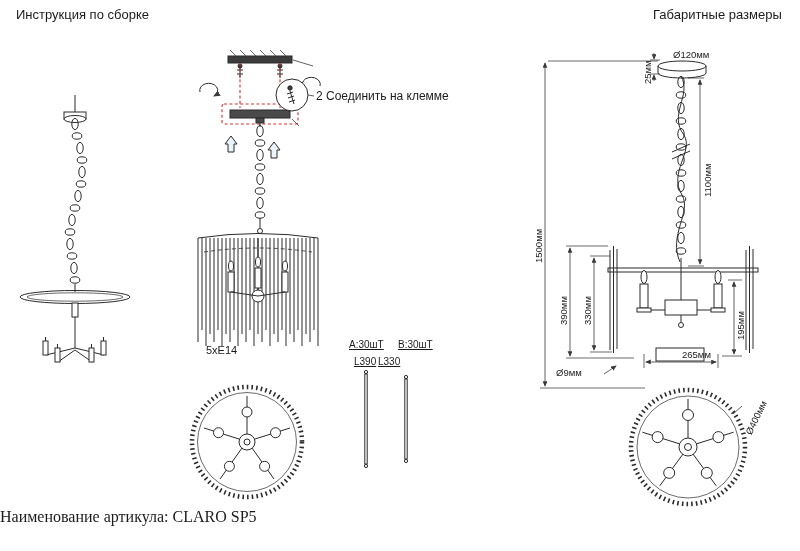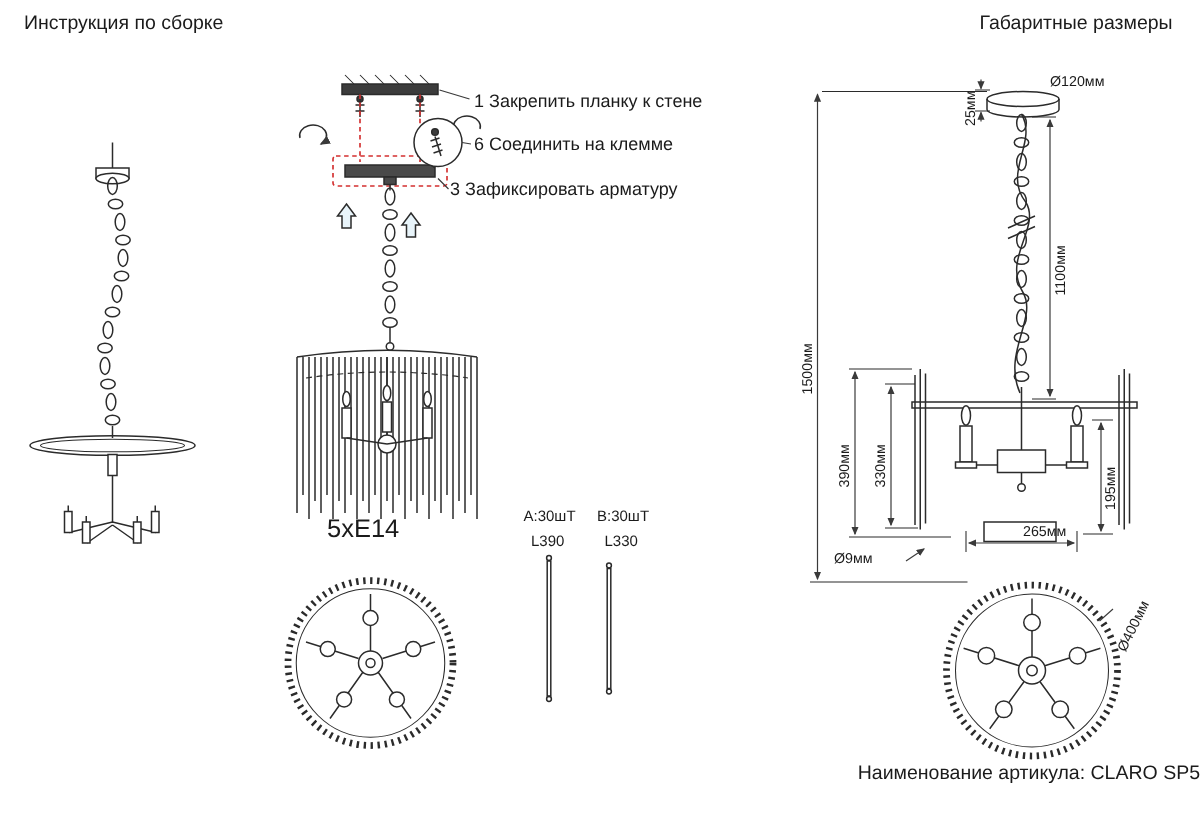--- a/index.html
+++ b/index.html
@@ -1,23 +1,23 @@
 <!DOCTYPE html>
 <html><head>
 <meta charset="utf-8">
 <style>
   html,body{margin:0;padding:0;background:#fff;}
   body{width:800px;height:551px;overflow:hidden;font-family:"Liberation Sans",sans-serif;color:#1b1b1b;}
   .page{position:relative;width:800px;height:551px;background:#ffffff;}
   svg{position:absolute;left:0;top:0;}
   .lbl{position:absolute;white-space:nowrap;line-height:1.1;font-size:12px;color:#1b1b1b;}
   .title{font-size:13px;}
-  .footer{font-size:13px;left:0;right:0;text-align:right;}
-  .sm{font-size:10px;}
-  .md{font-size:17px;margin-left:12px;}
+  .footer{font-size:16px;left:0;right:0;text-align:left;font-family:Liberation Serif, serif;}
+  .sm{font-size:10px;text-decoration:underline;}
+  .md{font-size:11px;}
   .d9{font-size:9.5px;}
   .rot{transform:rotate(-90deg);transform-origin:0 0;}
   .rot64{transform:rotate(-64deg);transform-origin:0 0;}
   
   .s{stroke:#2b2b2b;fill:none;stroke-width:1;}
   .sw{stroke:#2b2b2b;fill:#fff;stroke-width:1;}
   .dk{fill:#3c3c3c;stroke:#2b2b2b;stroke-width:1;}
   .dk2{fill:#4a4a4a;stroke:#2b2b2b;stroke-width:1;}
   .rd{stroke:#d32f2f;stroke-width:1.1;fill:none;stroke-dasharray:3 2.4;}
   .bead{stroke:#2b2b2b;fill:none;stroke-width:4.5;stroke-dasharray:1.6 3.1;}
@@ -234,32 +234,30 @@
     <circle class="sw" cx="688" cy="447" r="9"></circle>
     <circle class="s" cx="688" cy="447" r="3.5"></circle>
     <path class="dl" d="M733,414 L742,406"></path>
   </g>
 </svg>
 
 <span class="lbl title" style="left:653px;top:8px">Габаритные размеры</span>
 <span class="lbl title" style="left:16px;top:8px">Инструкция по сборке</span>
 <span class="lbl footer" style="top:508px">Наименование артикула: CLARO SP5</span>
 
-<span class="lbl" style="left:316px;top:61px">1 Закрепить планку к стене</span>
-<span class="lbl" style="left:316px;top:90px">6 Соединить на клемме</span>
-<span class="lbl" style="left:300px;top:120px">3 Зафиксировать арматуру</span>
+<span class="lbl" style="left:316px;top:90px">2 Соединить на клемме</span>
 
 <span class="lbl md" style="left:206px;top:344px">5хЕ14</span>
 <span class="lbl sm" style="left:349px;top:339px">А:30шТ</span>
 <span class="lbl sm" style="left:398px;top:339px">В:30шТ</span>
 <span class="lbl sm" style="left:354px;top:356px">L390</span>
-<span class="lbl sm" style="left:403px;top:356px">L330</span>
+<span class="lbl sm" style="left:378px;top:356px">L330</span>
 
 <span class="lbl d9 rot" style="left:643px;top:84px">25мм</span>
-<span class="lbl d9" style="left:700px;top:50px">Ø120мм</span>
+<span class="lbl d9" style="left:673px;top:50px">Ø120мм</span>
 <span class="lbl d9 rot" style="left:703px;top:197px">1100мм</span>
 <span class="lbl d9 rot" style="left:534px;top:263px">1500мм</span>
 <span class="lbl d9 rot" style="left:559px;top:325px">390мм</span>
 <span class="lbl d9 rot" style="left:583px;top:325px">330мм</span>
 <span class="lbl d9 rot" style="left:736px;top:340px">195мм</span>
 <span class="lbl d9" style="left:682px;top:350px">265мм</span>
 <span class="lbl d9" style="left:556px;top:368px">Ø9мм</span>
 <span class="lbl d9 rot64" style="left:744px;top:432px">Ø400мм</span>
 
 </div>

